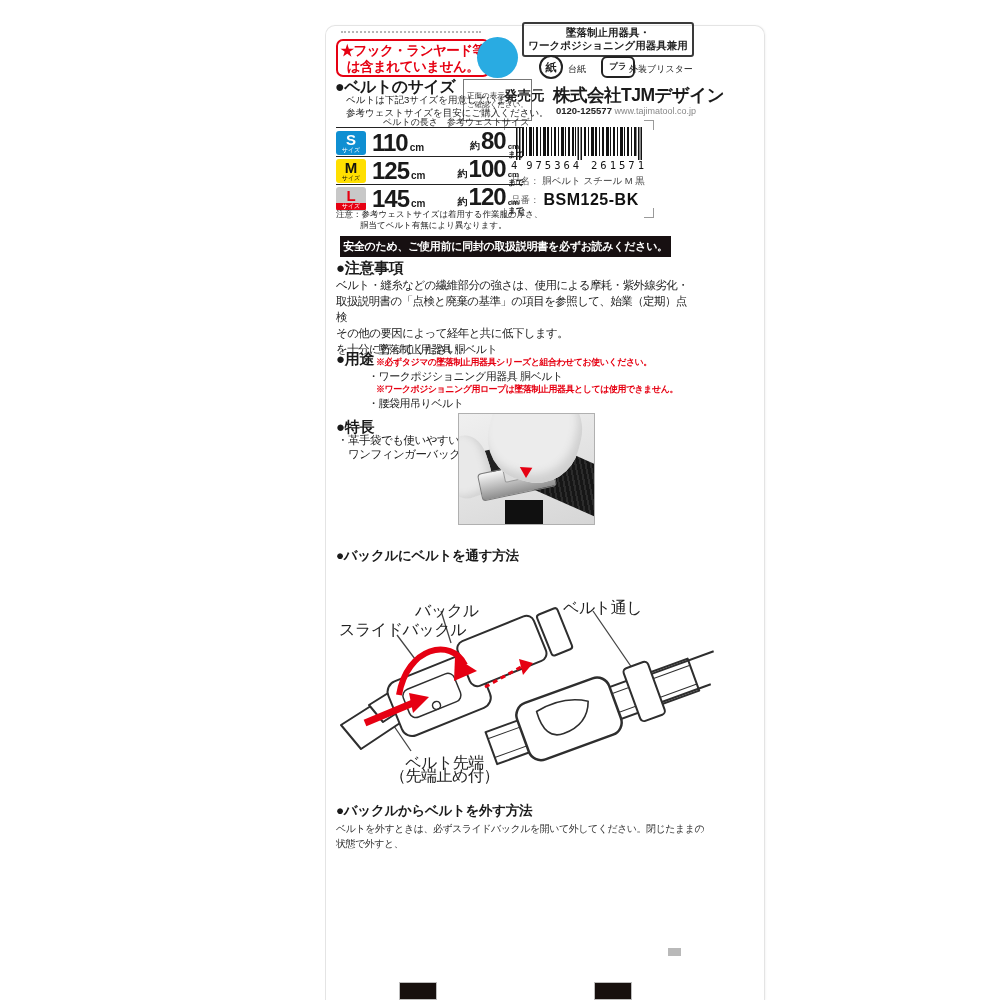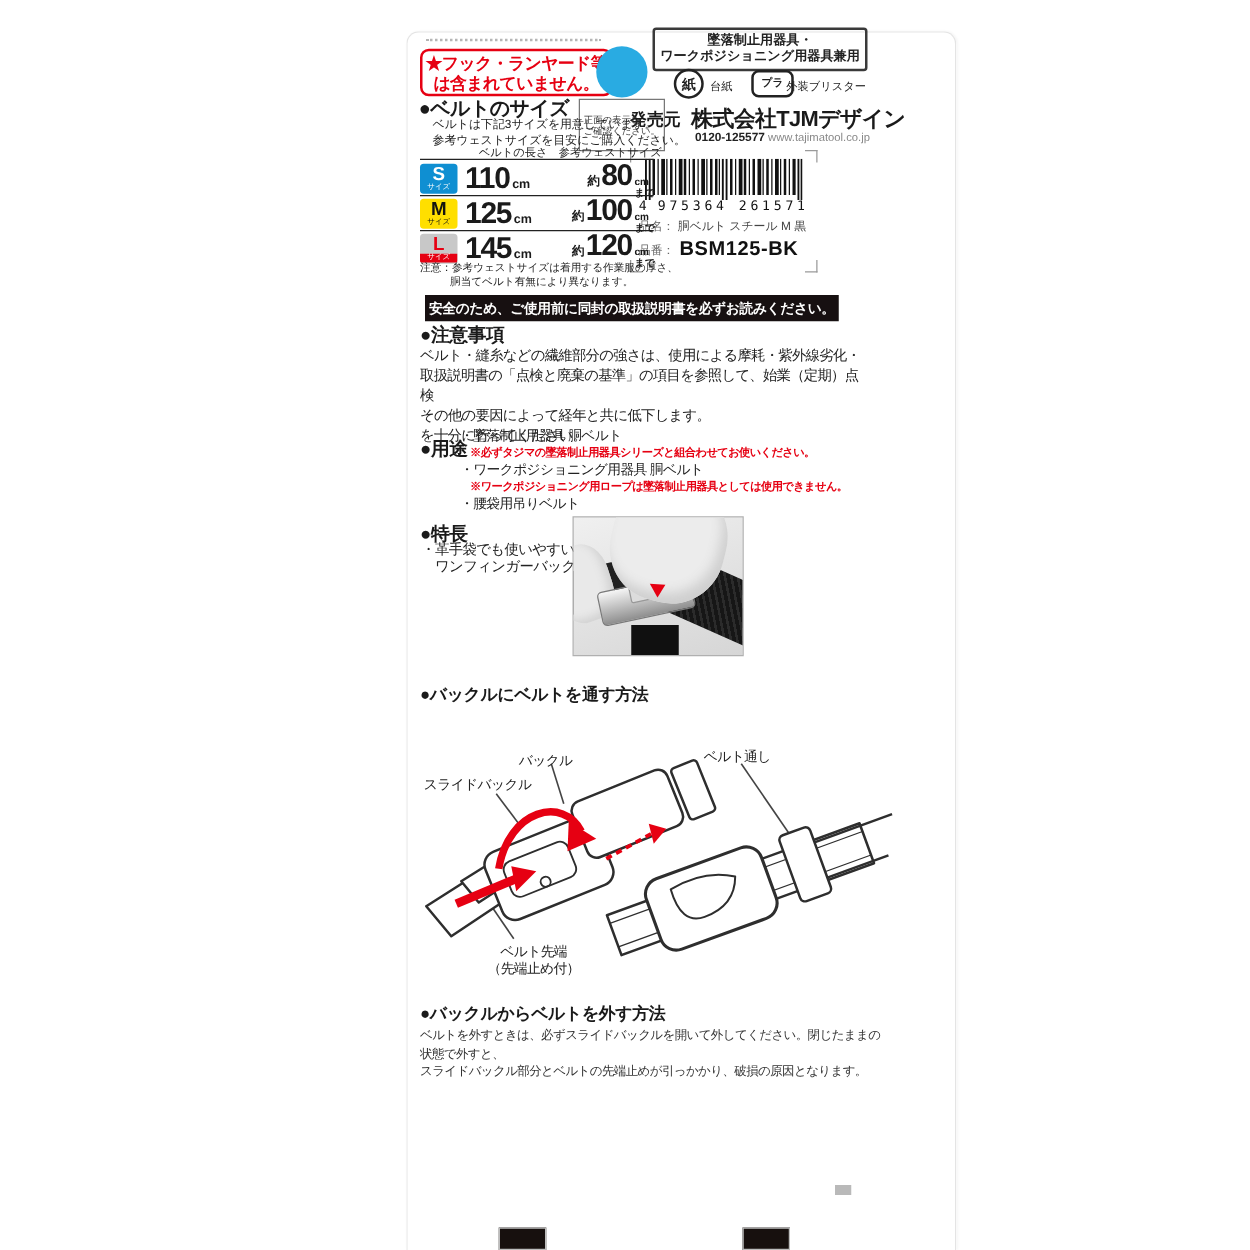--- a/index.html
+++ b/index.html
@@ -90,21 +90,21 @@
   .belt-right { left:60px; top:40px; width:96px; height:48px; background:repeating-linear-gradient(55deg,#161616 0 3px,#2b2b2b 3px 5px); transform:rotate(24deg); }
   .buckle-bar { left:20px; top:52px; width:76px; height:28px; background:linear-gradient(180deg,#f6f6f6,#8e8e8e); border:1px solid #7a7a7a; border-radius:4px; transform:rotate(-12deg); }
   .buckle-plate { left:44px; top:48px; width:30px; height:18px; background:#dcdcdc; border:1px solid #999; border-radius:2px; transform:rotate(-12deg); }
   .strap-bottom { left:46px; top:86px; width:38px; height:26px; background:#101010; }
   .red-arrow { left:60px; top:50px; width:0; height:0; border-top:6px solid transparent; border-bottom:6px solid transparent; border-right:11px solid #e60012; transform:rotate(32deg); }
 
   
   .thread-title { left:336px; top:547px; }
   .thread-body { left:336px; top:566px; width:366px; font-size:10px; line-height:14.5px; color:#333; letter-spacing:-0.5px; }
   .diagram { left:335px; top:595px; }
-  .dlabel { font-size:11px; color:#222; letter-spacing:-0.5px; }
+  .dlabel { font-size:16px; color:#222; letter-spacing:-0.5px; }
   .lbl-buckle { left:415px; top:601px; }
   .lbl-slide { left:339px; top:620px; }
   .lbl-loop { left:563px; top:598px; }
   .lbl-tip { left:390px; top:756px; text-align:center; line-height:13px; }
 
   .removal-title { left:336px; top:802px; }
   .removal-body { left:336px; top:822px; width:372px; font-size:10px; line-height:14.5px; color:#333; letter-spacing:-0.5px; }
 
   
   .win { background:#17100e; border:1px solid #bdbdbd; }
@@ -362,19 +362,18 @@
   <div class="abs dlabel lbl-slide">スライドバックル</div>
   <div class="abs dlabel lbl-loop">ベルト通し</div>
   <div class="abs dlabel lbl-tip">
     <div>ベルト先端</div>
     <div>（先端止め付）</div>
   </div>
 
   <div class="abs h-mid removal-title">●バックルからベルトを外す方法</div>
   <div class="abs removal-body">
     <div>ベルトを外すときは、必ずスライドバックルを開いて外してください。閉じたままの状態で外すと、</div>
-    <div>スライドバックル部分とベルトの先端止めが引っかかり、破損の原因となります。</div>
   </div>
 
   <div class="abs win win-1"></div>
   <div class="abs win win-2"></div>
   <div class="abs win win-s"></div>
 </div>
 
 </body></html>

